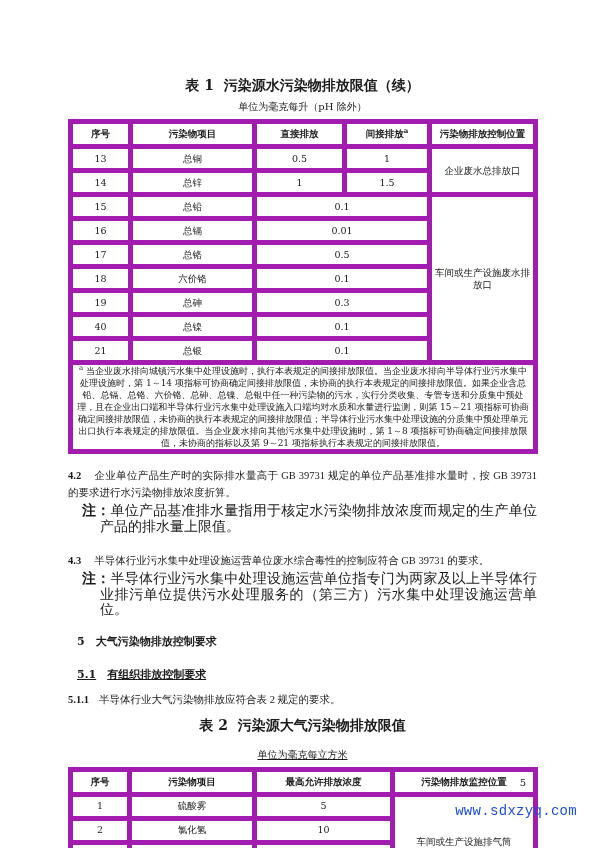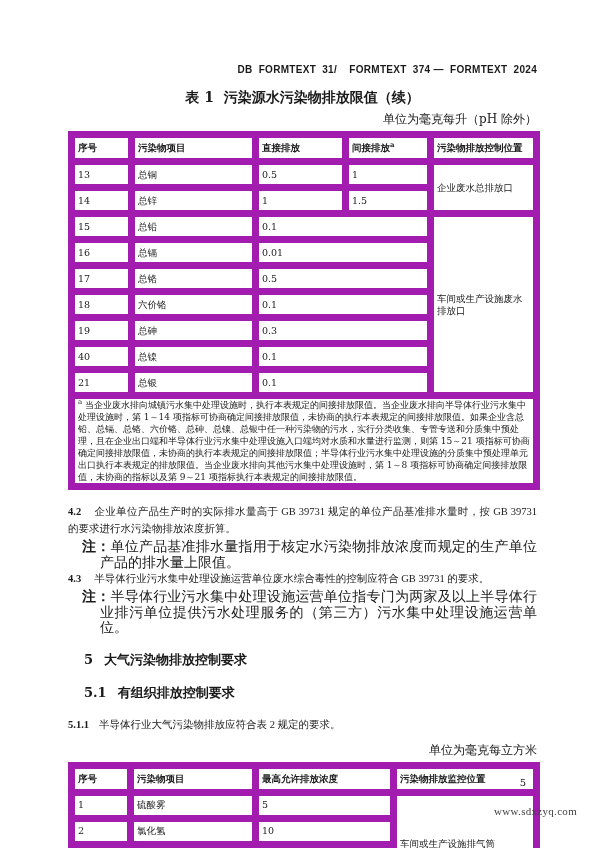--- a/index.html
+++ b/index.html
@@ -27,35 +27,35 @@
   .tbl-title {
     margin-top: 15px;
     text-align: center;
     font-weight: bold;
     font-size: 14px;
     line-height: 13px;
     white-space: pre;
   }
   .unit-note {
     margin-top: 9px;
-    text-align: right;
-    font-size: 12px;
+    text-align: center;
+    font-size: 10px;
     line-height: 12px;
   }
 
   table.std {
     margin-top: 6px;
     border-collapse: collapse;
     table-layout: fixed;
     width: 465px;
     font-size: 9.5px;
   }
   table.std th, table.std td {
-    border: 7px solid #a21caf;
-    text-align: left;
+    border: 5px solid #a21caf;
+    text-align: center;
     vertical-align: middle;
     padding: 0 3px;
     height: 19px;
     line-height: 12px;
   }
   table.std { border: 2px solid #000; }
   table.std tr.thead th {
     font-weight: bold;
     height: 20px;
     border-bottom: 2px solid #000;
@@ -70,68 +70,67 @@
   }
   sup { font-size: 7px; vertical-align: super; line-height: 0; }
 
   p.clause {
     margin: 13px 0 0 0;
     font-size: 10.5px;
     line-height: 17px;
     text-align: justify;
     font-family: Liberation Serif, serif;
   }
-  p.tight { margin-top: 0; }
+  p.tight { margin-top: 18px; }
   .cnum { font-weight: bold; margin-right: 13px; }
   p.note {
     margin: 2px 0 0 32px;
     text-indent: -18px;
     font-size: 14px;
     line-height: 15.5px;
     text-align: justify;
   }
   .nlabel { font-weight: bold; }
 
   h2.sec, h3.sec {
-    font-size: 13px;
+    font-size: 11px;
     line-height: 14px;
     font-weight: bold;
-    margin: 16px;
+    margin: 9px;
   }
   h2.sec { margin-top: 17px; }
-  h3.sec { margin-top: 19px; }
+  h3.sec { margin-top: 19px; text-decoration: underline; }
   h2.sec .cnum, h3.sec .cnum { margin-right: 11px; }
   p.c511 { margin-top: 2px; }
   p.c511 .cnum { margin-right: 10px; }
   .t2-title { margin-top: 11px; }
-  .unit2 { margin-top: 11px; }
+  .unit2 { margin-top: 17px; text-decoration: underline; }
 
   .page-num {
     position: absolute;
     top: 777px; right: 74px;
     font-size: 10px;
     line-height: 12px;
   }
   .watermark {
     position: absolute;
     top: 803px; right: 23px;
-    font-family: Liberation Serif, serif;
-    font-size: 11px;
+    font-family: Liberation Mono, monospace;
+    font-size: 14px;
     line-height: 17px;
-    color: #404040;
+    color: #1d4ed8;
     letter-spacing: 0.3px;
   }
 </style>
 </head>
 <body>
 
 <div class="page">
   <div class="content">
 
-    <div class="doc-header">DB  FORMTEXT  31/    FORMTEXT  374 —  FORMTEXT  2024</div>
 
     <div class="tbl-title">表 1  污染源水污染物排放限值（续）</div>
     <div class="unit-note">单位为毫克每升（pH 除外）</div>
 
     <table class="std">
       <colgroup>
         <col style="width:60px">
           <col style="width:124px">
           <col style="width:90px">
           <col style="width:85px">
@@ -202,20 +201,21 @@
 
     <p class="clause"><span class="cnum">4.2</span><span>企业单位产品生产时的实际排水量高于 GB 39731 规定的单位产品基准排水量时，按 GB 39731 的要求进行水污染物排放浓度折算。</span></p>
     <p class="note"><span class="nlabel">注：</span><span>单位产品基准排水量指用于核定水污染物排放浓度而规定的生产单位产品的排水量上限值。</span></p>
     <p class="clause tight"><span class="cnum">4.3</span><span>半导体行业污水集中处理设施运营单位废水综合毒性的控制应符合 GB 39731 的要求。</span></p>
     <p class="note"><span class="nlabel">注：</span><span>半导体行业污水集中处理设施运营单位指专门为两家及以上半导体行业排污单位提供污水处理服务的（第三方）污水集中处理设施运营单位。</span></p>
 
     <h2 class="sec"><span class="cnum">5</span><span>大气污染物排放控制要求</span></h2>
     <h3 class="sec"><span class="cnum">5.1</span><span>有组织排放控制要求</span></h3>
     <p class="clause c511"><span class="cnum">5.1.1</span><span>半导体行业大气污染物排放应符合表 2 规定的要求。</span></p>
 
+    <div class="tbl-title t2-title">表 2  污染源大气污染物排放限值</div>
     <div class="unit-note unit2">单位为毫克每立方米</div>
 
     <table class="std">
       <colgroup>
         <col style="width:59px">
           <col style="width:125px">
           <col style="width:138px">
           <col style="width:143px">
       </colgroup>
       <tbody>

